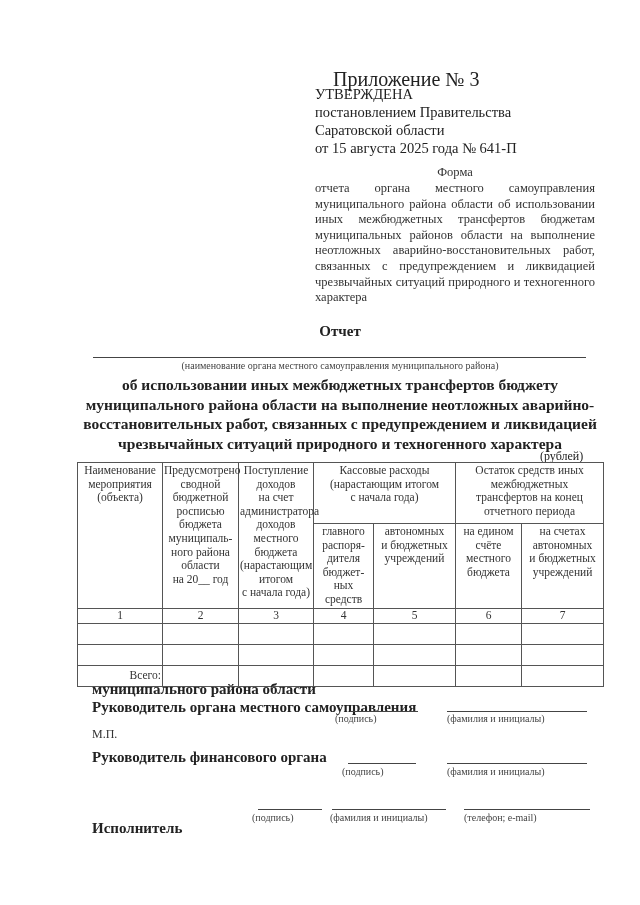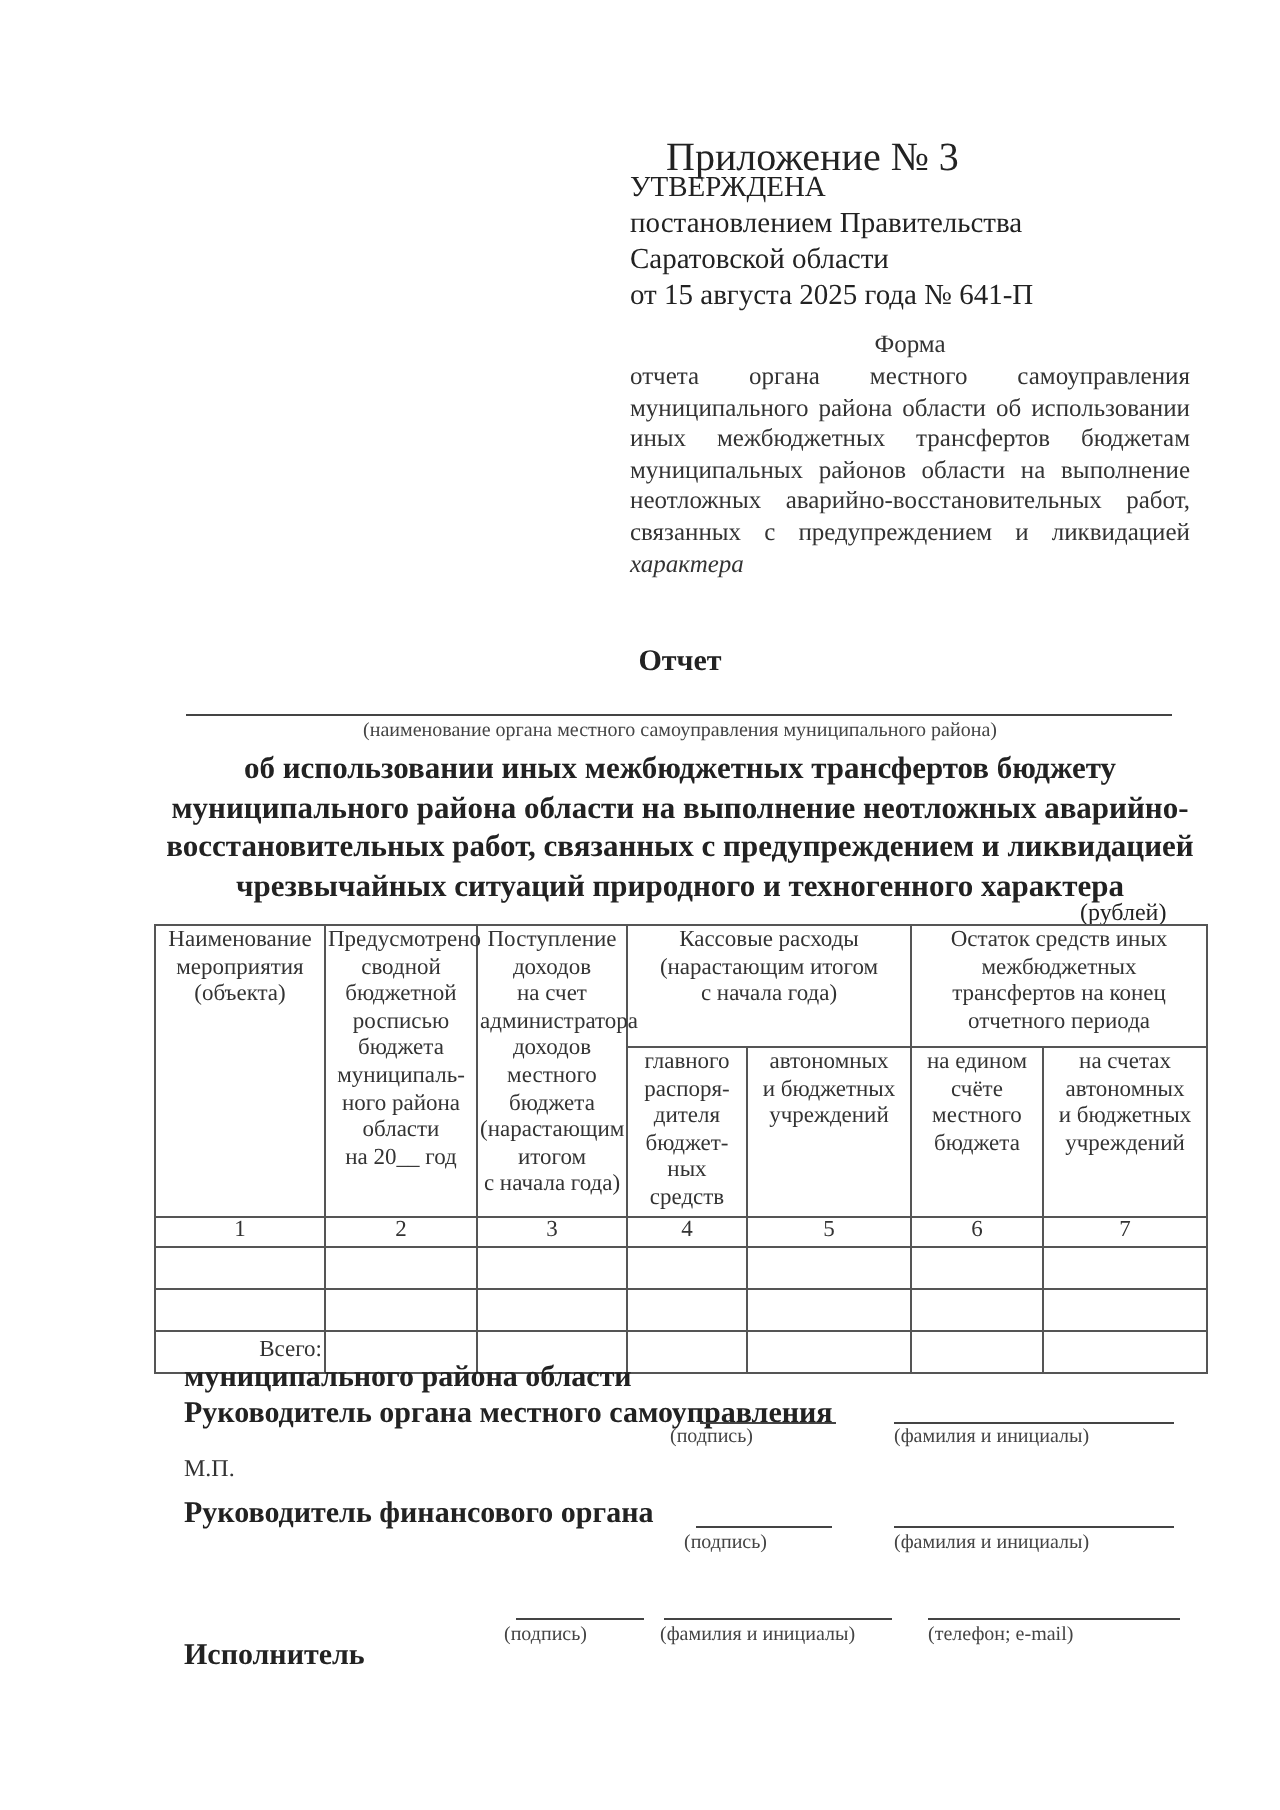--- a/index.html
+++ b/index.html
@@ -10,21 +10,21 @@
   
   .appendix { left: 333px; top: 58px; font-size: 20px; margin-top: 10px; }
   .approved-block { left: 315px; top: 85px; font-size: 14.5px; line-height: 18px; }
   .approved-block div { white-space: nowrap; }
 
   
   .form-title { left: 315px; top: 165px; width: 280px; text-align: center; font-size: 12.5px; color: #333; }
   .form-desc { left: 315px; top: 181px; width: 280px; font-size: 12.5px; line-height: 15.6px;
                text-align: justify; color: #333; }
   .form-desc .line { text-align-last: justify; white-space: nowrap; }
-  .form-desc .line.last { text-align-last: left; font-style: italic; }
+  .form-desc .line.last { text-align-last: left; }
 
   
   .report-title { left: 0; width: 680px; top: 323px; text-align: center; font-weight: bold; font-size: 15px; }
   .org-line { left: 93px; top: 357px; width: 493px; border-top: 1px solid #444; }
   .org-caption { left: 80px; width: 520px; top: 360px; text-align: center; font-size: 10px; color: #444; }
   .report-subtitle { left: 80px; width: 520px; top: 375px; text-align: center; font-weight: bold;
                      font-size: 15.5px; line-height: 19.5px; }
 
   .currency { left: 540px; top: 449px; font-size: 12px; }
 
@@ -54,20 +54,21 @@
 </div>
 
 <div class="abs form-title">Форма</div>
 <div class="abs form-desc">
   <div class="line">отчета органа местного самоуправления</div>
   <div class="line">муниципального района области об использовании</div>
   <div class="line">иных межбюджетных трансфертов бюджетам</div>
   <div class="line">муниципальных районов области на выполнение</div>
   <div class="line">неотложных аварийно-восстановительных работ,</div>
   <div class="line">связанных с предупреждением и ликвидацией</div>
+  <div class="line">чрезвычайных ситуаций природного и техногенного</div>
   <div class="line last">характера</div>
 </div>
 
 <div class="abs report-title" style="left:0;width:680px;">Отчет</div>
 <div class="abs org-line"></div>
 <div class="abs org-caption">(наименование органа местного самоуправления муниципального района)</div>
 <div class="abs report-subtitle">
   <div>об использовании иных межбюджетных трансфертов бюджету</div>
   <div>муниципального района области на выполнение неотложных аварийно-</div>
   <div>восстановительных работ, связанных с предупреждением и ликвидацией</div>

